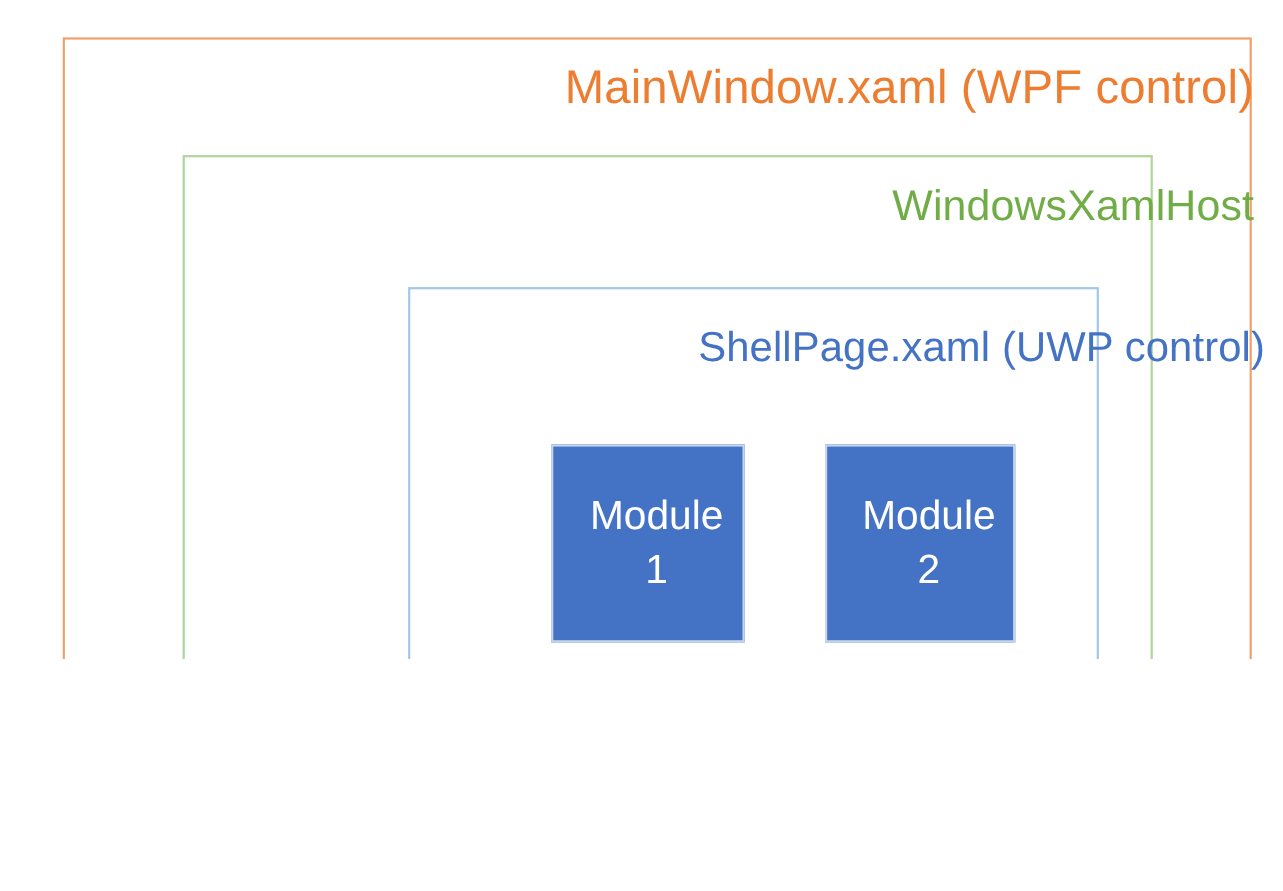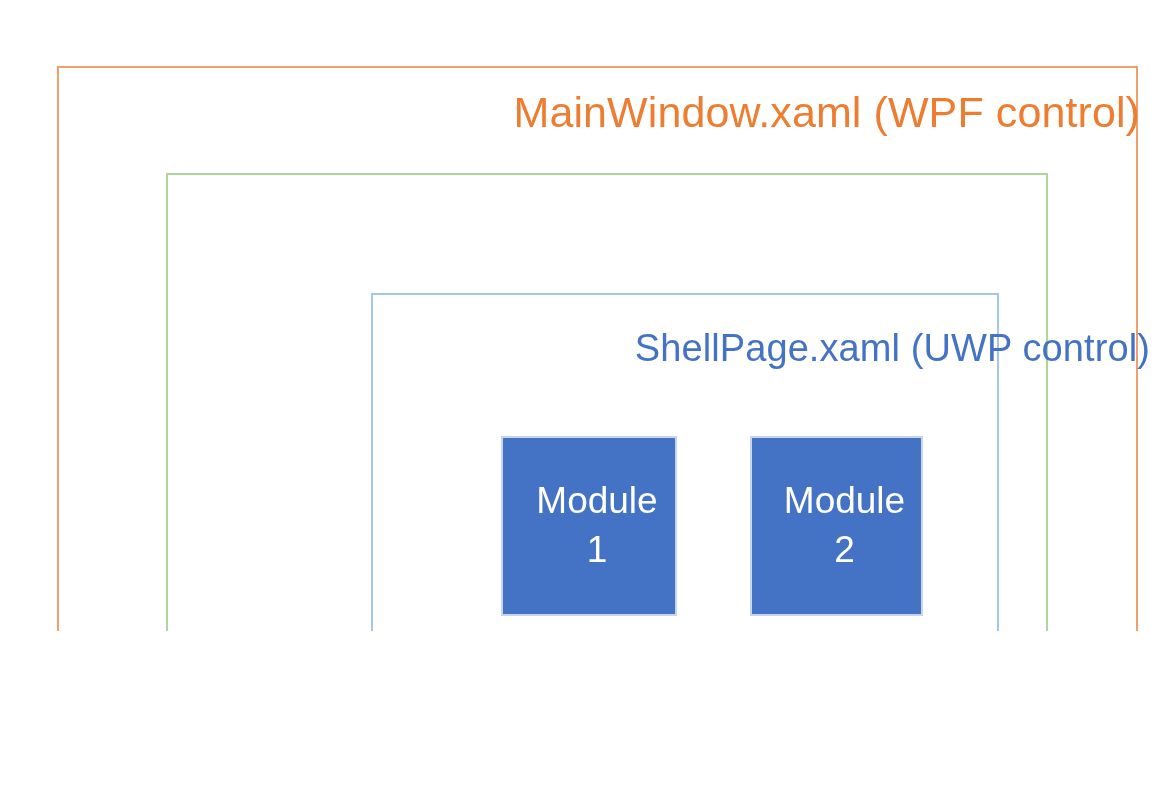--- a/index.html
+++ b/index.html
@@ -10,21 +10,20 @@
   }
   body {
     font-family: "Liberation Sans", sans-serif;
   }
   #canvas {
     position: relative;
     width: 1166px;
     height: 599px;
     background: #ffffff;
     overflow: hidden;
-    margin-top: 32px;
   }
 
   
   .box {
     position: absolute;
     box-sizing: border-box;
     background: transparent;
   }
 
   .box-outer {               
@@ -118,20 +117,21 @@
 </style>
 </head>
 <body>
 
 <div id="canvas">
 
   <div class="box box-outer"></div>
   <div class="box-label label-outer">MainWindow.xaml (WPF control)</div>
 
   <div class="box box-middle"></div>
+  <div class="box-label label-middle">WindowsXamlHost</div>
 
   <div class="box box-inner"></div>
   <div class="box-label label-inner">ShellPage.xaml (UWP control)</div>
 
   <div class="module module-1">
     <div class="module-text">
       <span>Module</span>
       <span class="module-num">1</span>
     </div>
   </div>

